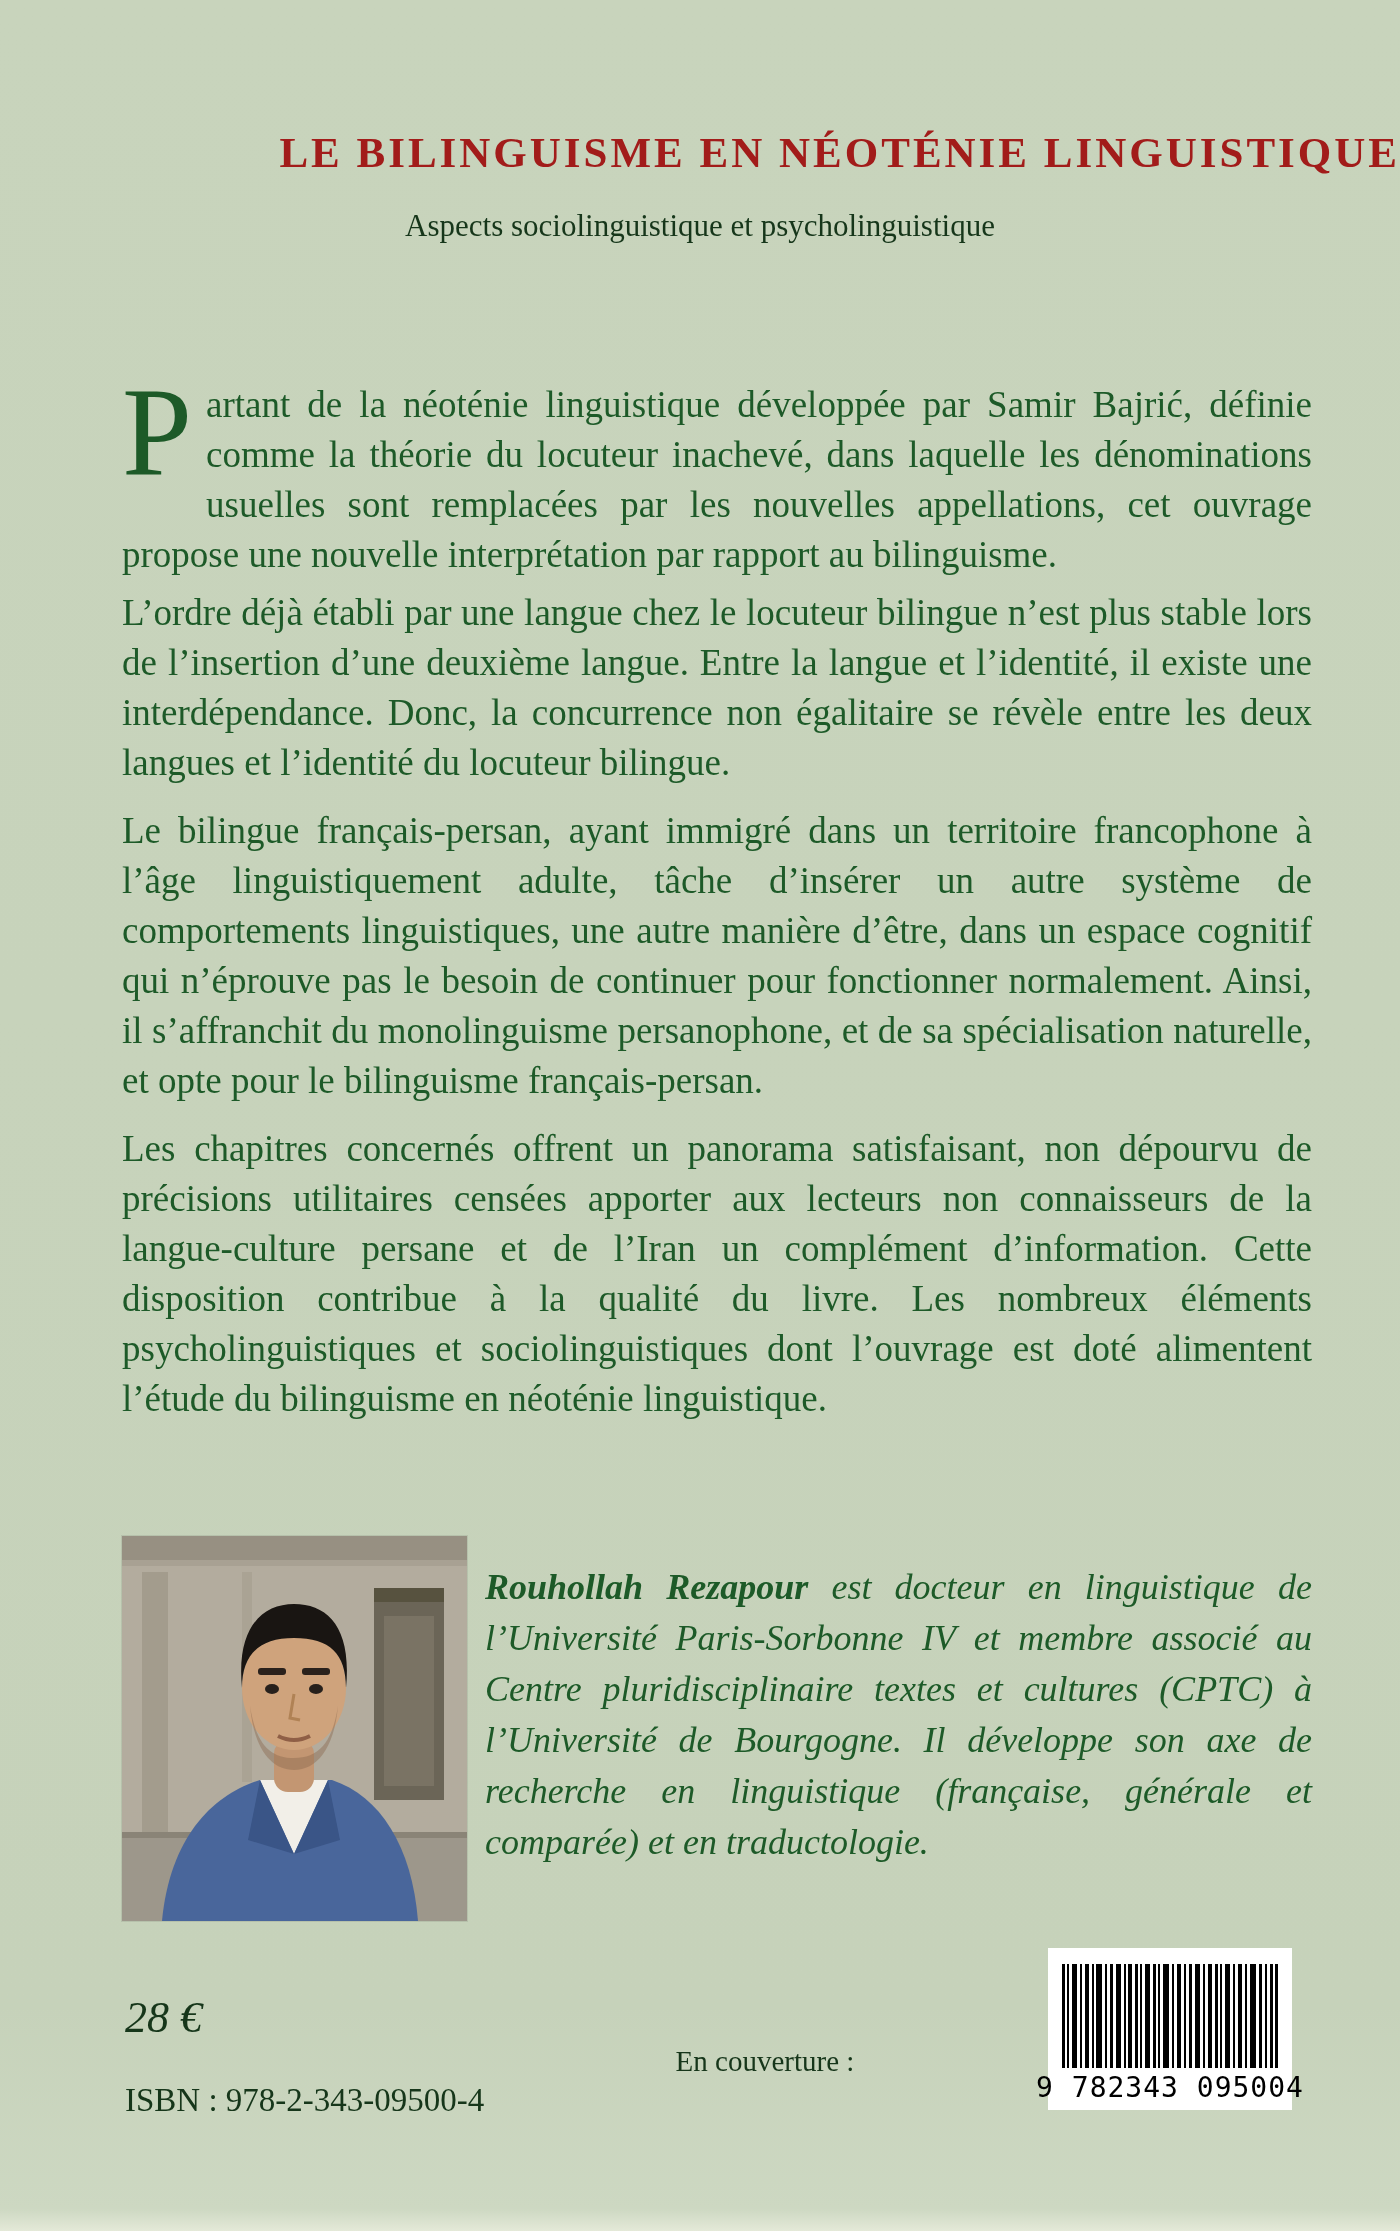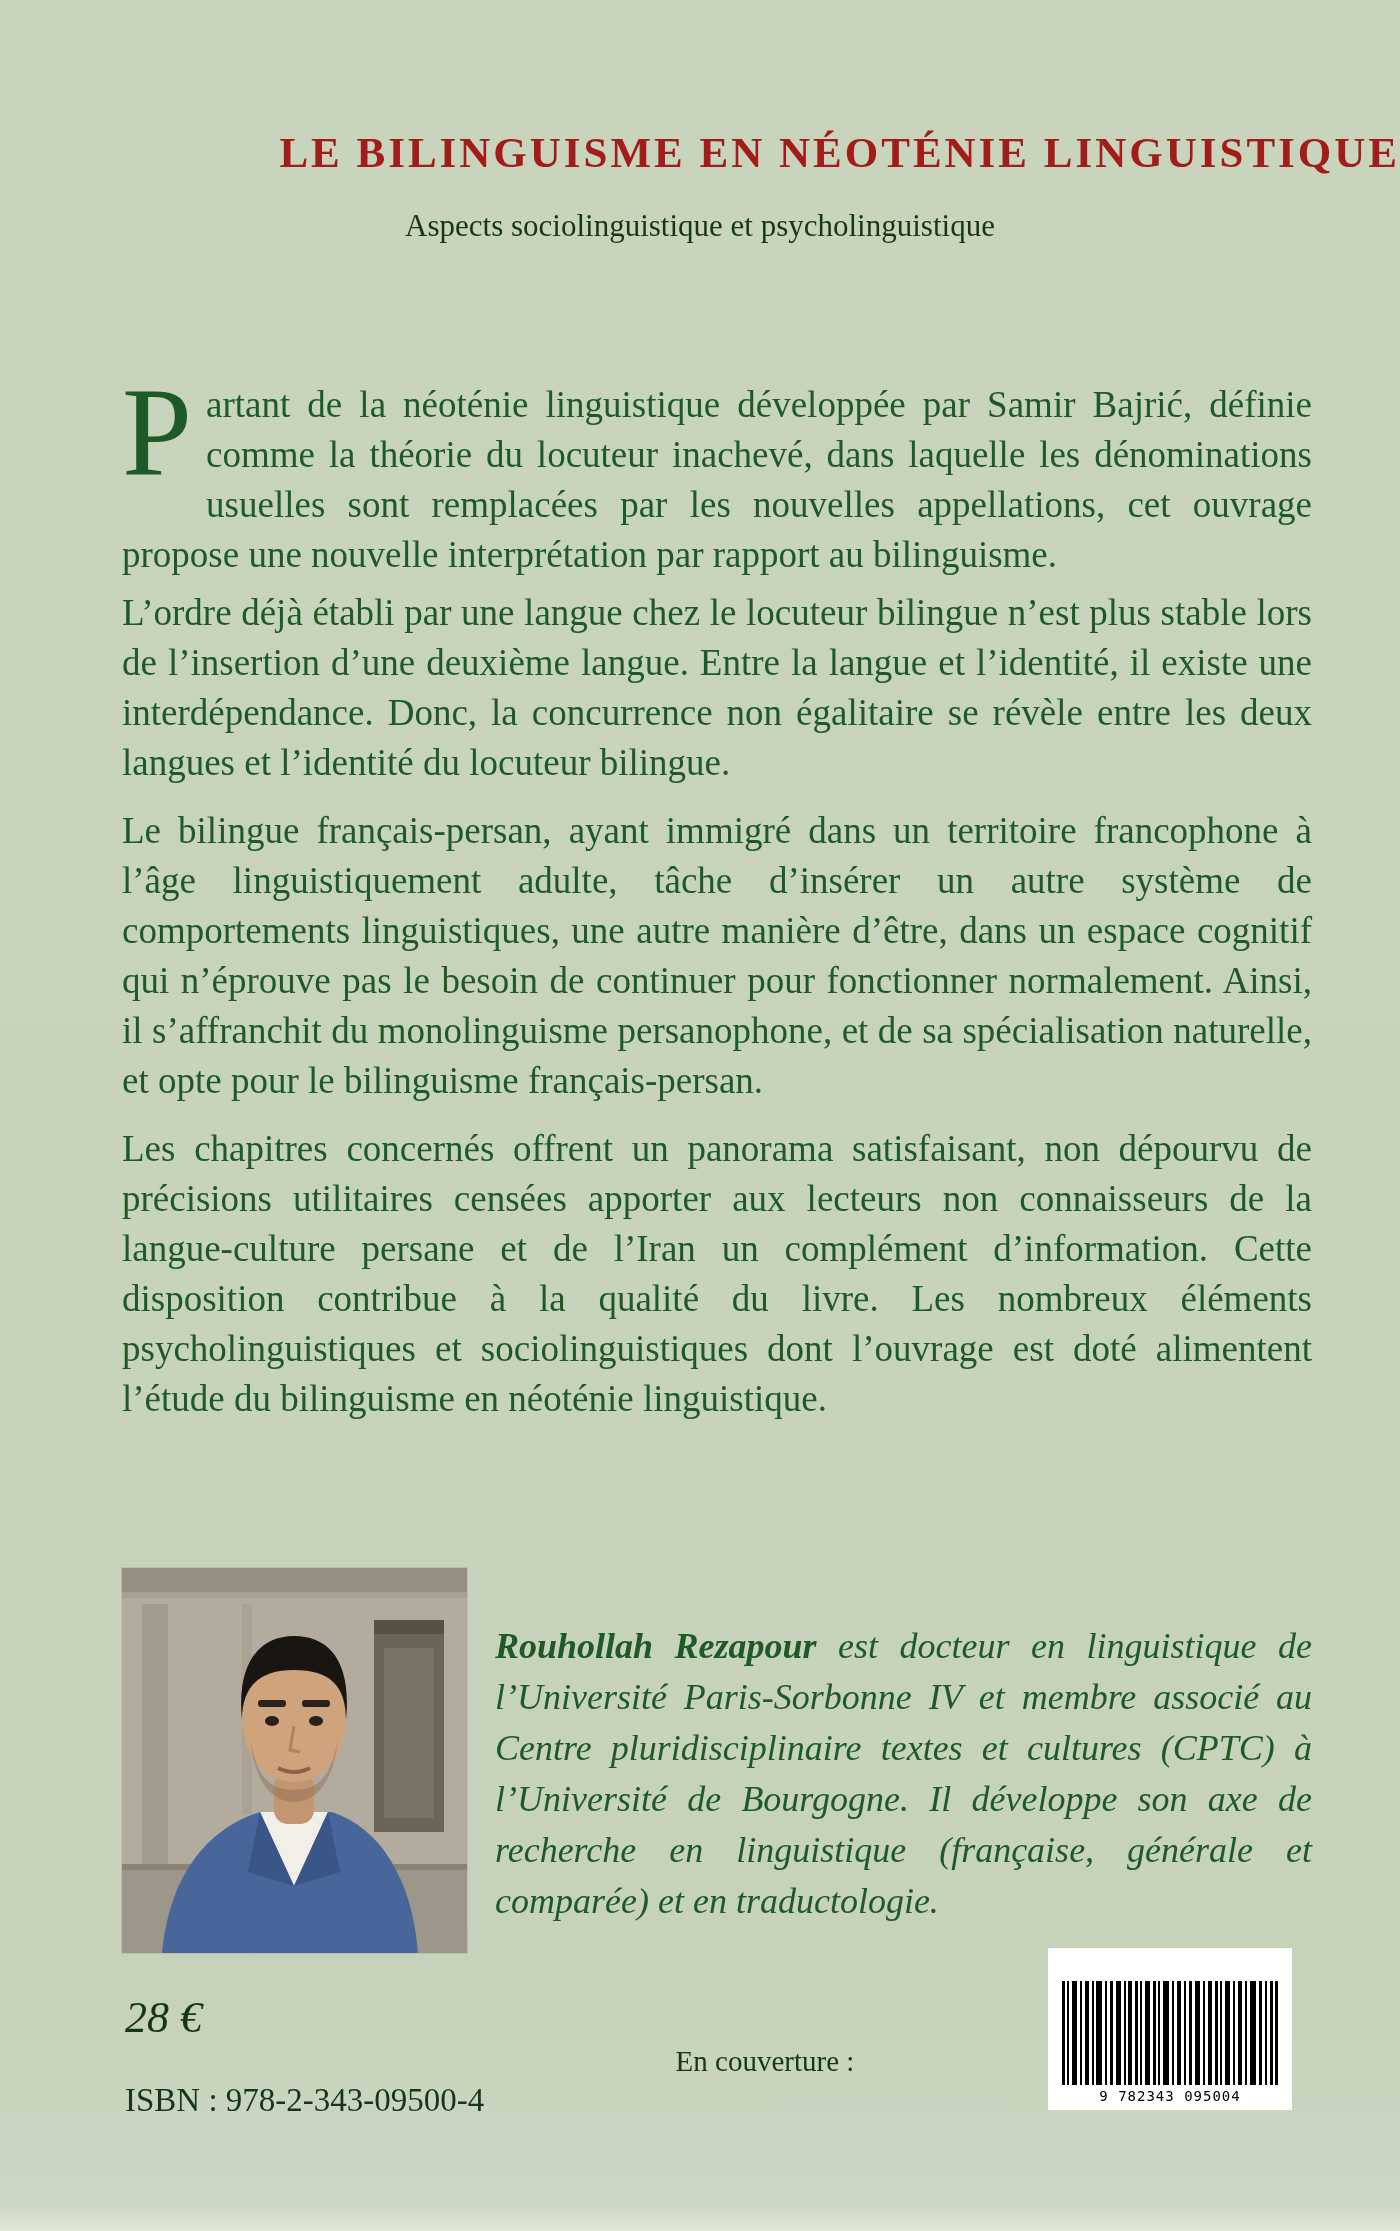--- a/index.html
+++ b/index.html
@@ -49,26 +49,26 @@
   .para.spaced { margin-top: 18px; font-family: Liberation Serif, serif; }
   .dropcap {
     float: left;
     font-size: 126px;
     line-height: 98px;
     padding: 4px 14px 0 0;
     color: #1d5a28;
   }
   .author-row {
     position: absolute;
-    top: 1568px;
+    top: 1536px;
     left: 122px;
     width: 1190px;
     display: flex;
-    gap: 28px;
-    align-items: center;
+    gap: 18px;
+    align-items: flex-start;
   }
   .photo-frame {
     width: 345px;
     height: 385px;
     flex: 0 0 auto;
     box-shadow: 0 0 0 1px rgba(0,0,0,0.08);
   }
   .photo-frame svg { display: block; width: 100%; height: 100%; }
   .bio {
     margin: 0;
@@ -115,21 +115,21 @@
     background: #ffffff;
     display: flex;
     flex-direction: column;
     align-items: center;
     justify-content: flex-end;
     padding: 10px 8px 6px;
   }
   .bars { width: 216px; height: 104px; }
   .barcode-number {
     font-family: "DejaVu Sans Mono", monospace;
-    font-size: 14px;
+    font-size: 28px;
     letter-spacing: 1px;
     color: #000;
     margin-top: 3px;
     white-space: nowrap;
   }
 </style>
 </head>
 <body>
 
 <div class="page">

